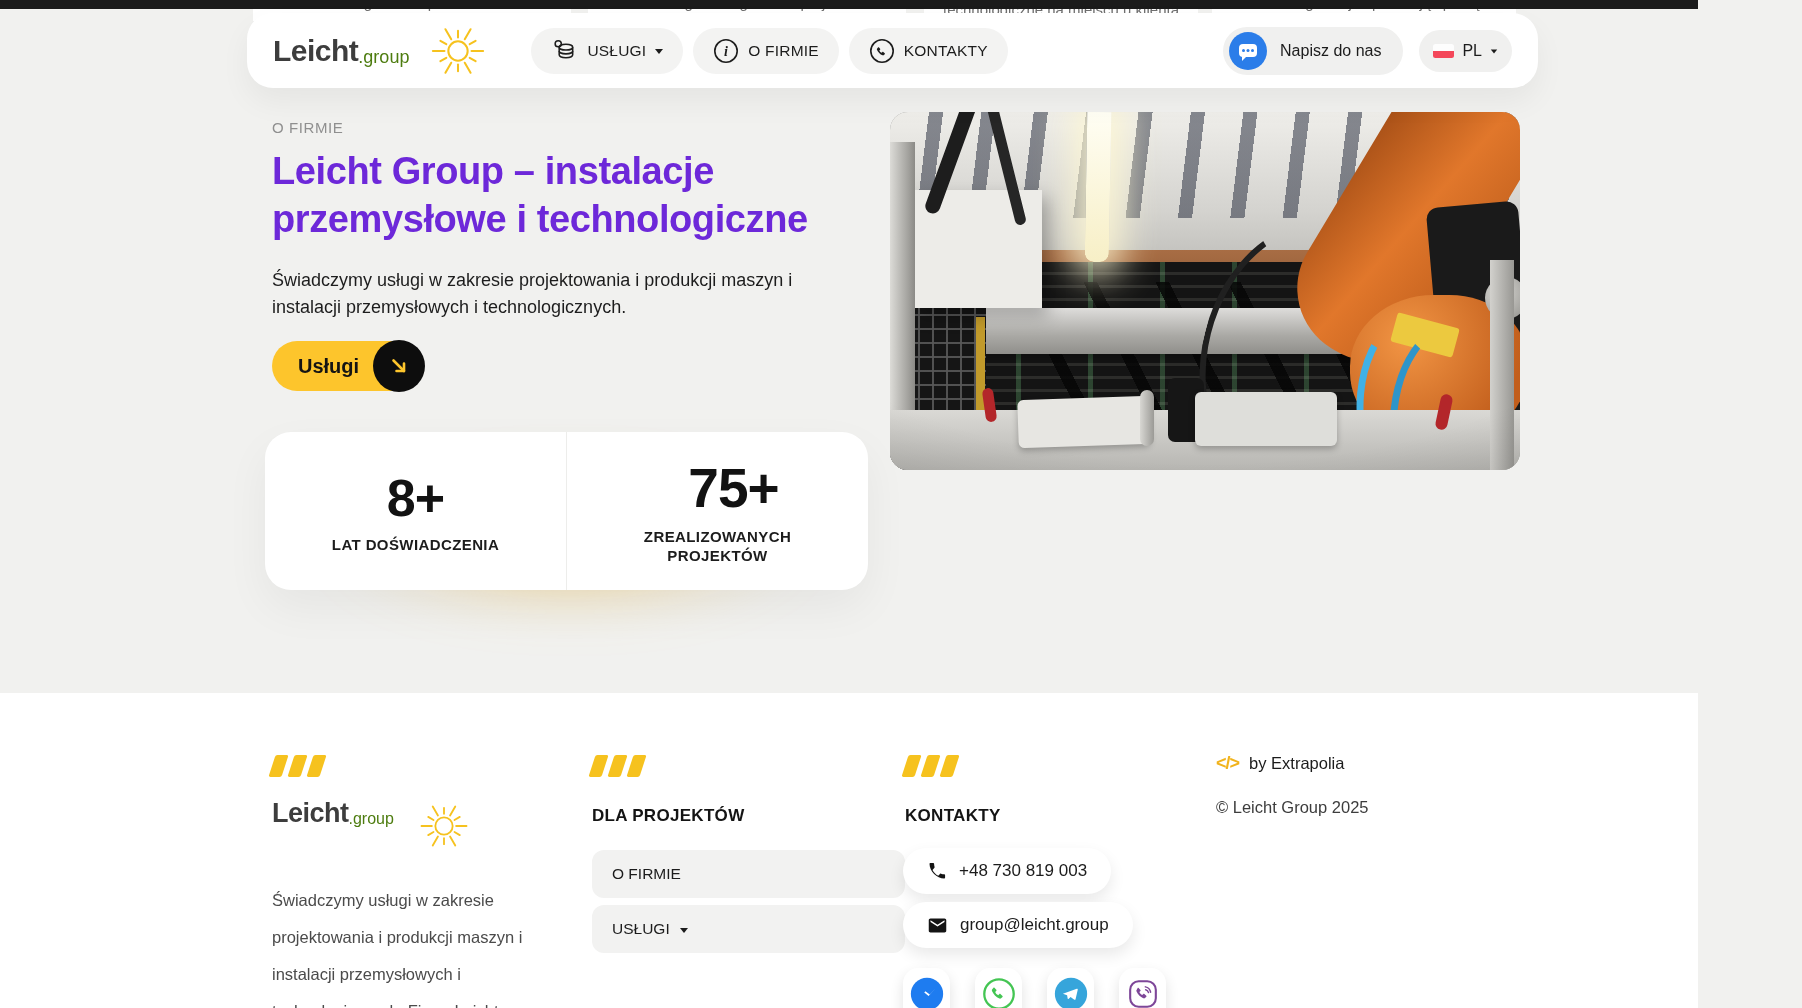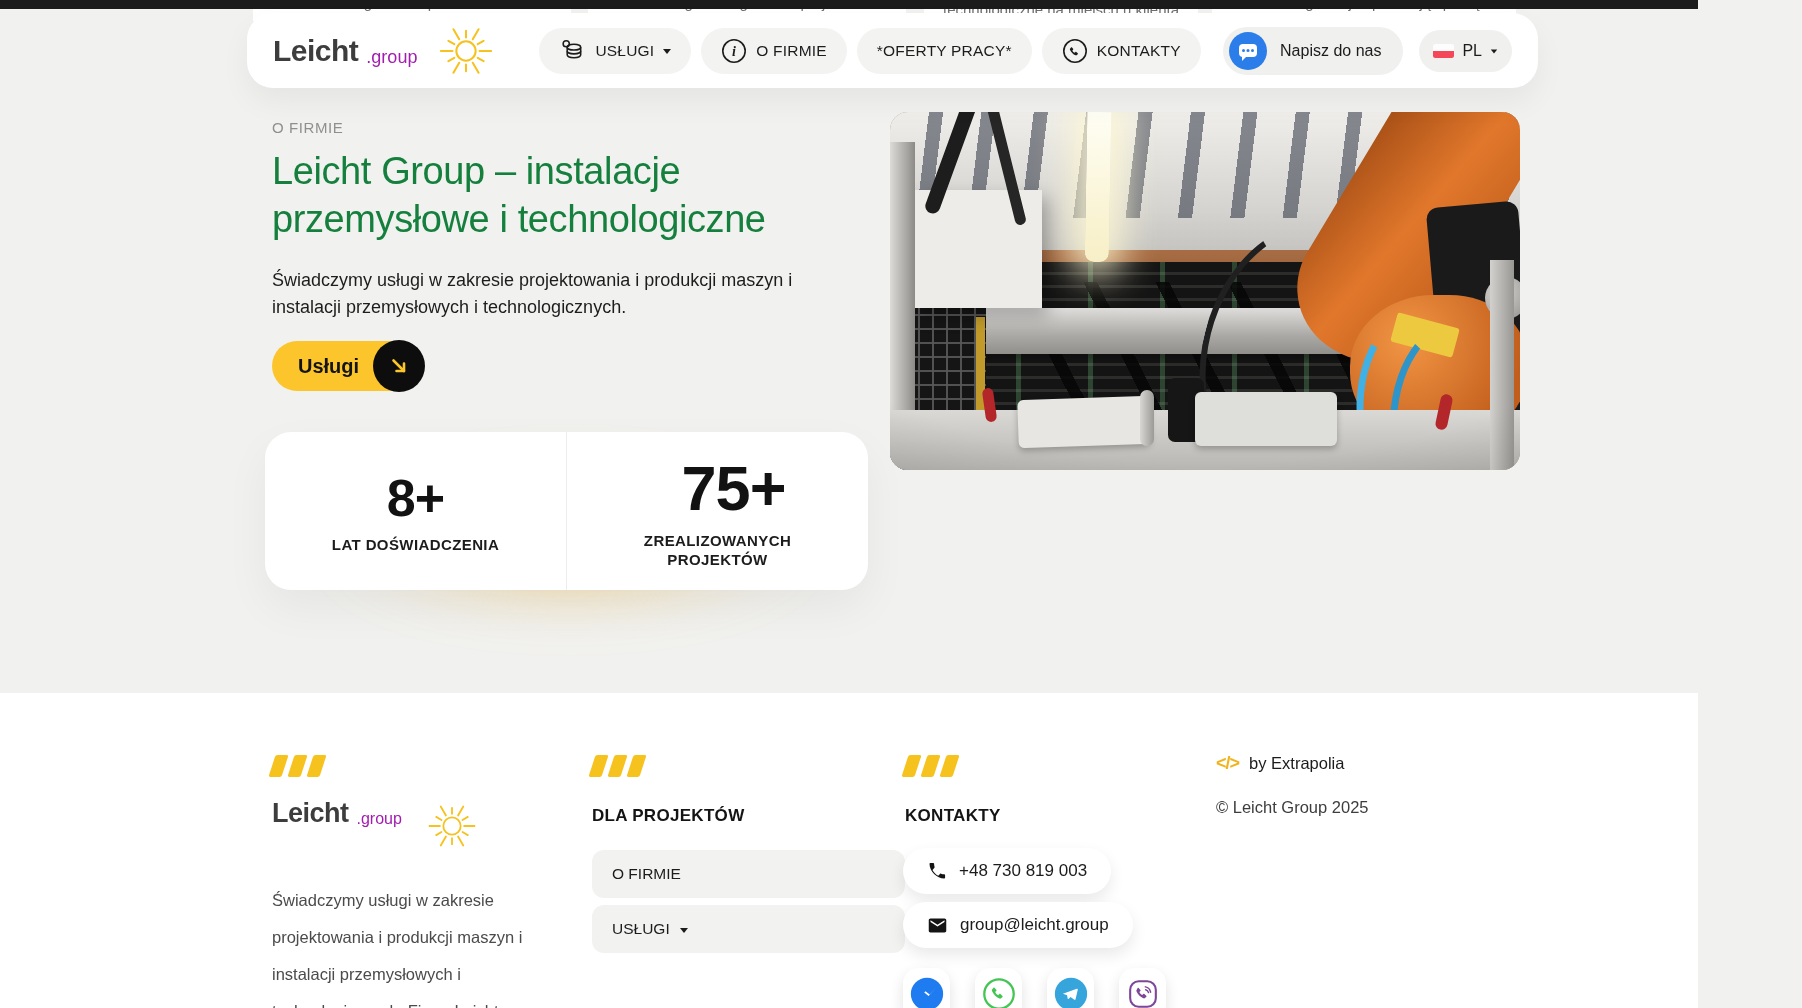--- a/index.html
+++ b/index.html
@@ -12,57 +12,57 @@
   .ticker-card span{position:absolute;top:-6px;left:50%;transform:translateX(-50%);
      white-space:nowrap;font-size:15px;color:#6f6f6f;}
   .ticker-card.low span{top:1px;}
 
   
   .nav{position:absolute;left:247px;top:13px;width:1291px;height:75px;background:#fff;
        border-radius:26px;z-index:10;display:flex;align-items:center;padding:0 26px;
        box-sizing:border-box;box-shadow:0 14px 30px rgba(0,0,0,.05);}
   .logo{display:flex;flex-direction:row;align-items:flex-end;line-height:1;cursor:pointer;}
   .logo .l-name{font-size:30px;font-weight:700;color:#3d3d3d;letter-spacing:-.5px;}
-  .logo .l-suffix{font-size:18px;color:#a21caf;margin-top:2px;margin-left:8px;}
+  .logo .l-suffix{font-size:18px;color:#4d7c0f;margin-top:2px;}
   .sun{margin-left:20px;}
   .nav-items{display:flex;gap:10px;margin-left:44px;}
   .pill{display:flex;align-items:center;gap:9px;height:46px;padding:0 20px;border-radius:24px;
         background:#f3f3f2;font-size:15.5px;letter-spacing:.2px;cursor:pointer;white-space:nowrap;}
   .caret{width:0;height:0;border-left:4.5px solid transparent;border-right:4.5px solid transparent;
          border-top:5.5px solid #1c1c1c;margin-top:2px;}
   .nav-right{margin-left:auto;display:flex;align-items:center;gap:16px;}
   .cta-pill{display:flex;align-items:center;gap:12px;height:48px;padding:0 22px 0 5px;
             border-radius:26px;background:#f0f0ef;font-size:16px;cursor:pointer;}
   .lang-pill{display:flex;align-items:center;gap:8px;height:42px;padding:0 14px;border-radius:22px;
              background:#f0f0ef;font-size:16px;cursor:pointer;}
   .flag{width:21px;height:14px;border-radius:2.5px;overflow:hidden;display:inline-block;}
   .flag .w{display:block;height:50%;background:#fdfdfd;}
   .flag .r{display:block;height:50%;background:#f4475a;}
 
   
   .eyebrow{position:absolute;left:272px;top:119px;font-size:15px;color:#8f8f8f;letter-spacing:.6px;}
   .h1{position:absolute;left:272px;top:148px;width:570px;font-size:38px;line-height:1.26;
-      font-weight:400;color:#15803d;letter-spacing:-.4px;}
+      font-weight:700;color:#6d28d9;letter-spacing:-.4px;}
   .hero-p{position:absolute;left:272px;top:267px;width:545px;font-size:18px;line-height:1.48;color:#1d1d1d;}
   .btn-uslugi{position:absolute;left:272px;top:341px;height:50px;display:flex;align-items:center;
       background:#fdc52c;border-radius:26px;padding:0 3px 0 26px;cursor:pointer;}
   .btn-uslugi .b-label{font-size:20px;font-weight:600;color:#141414;margin-right:14px;}
   .btn-circle{width:52px;height:52px;border-radius:50%;background:#0d0d0d;display:flex;
       align-items:center;justify-content:center;margin-right:-6px;}
 
   
   .glow{position:absolute;left:235px;top:430px;width:670px;height:200px;border-radius:50%;
         background:radial-gradient(50% 50% at 50% 55%,rgba(255,196,55,.6),rgba(255,196,55,0) 72%);
         filter:blur(26px);}
   .stats{position:absolute;left:265px;top:432px;width:603px;height:158px;background:#fff;
          border-radius:26px;display:flex;box-shadow:0 18px 45px rgba(0,0,0,.05);}
   .stat{flex:1;display:flex;flex-direction:column;align-items:center;justify-content:center;gap:8px;}
   .stat + .stat{border-left:1px solid #ededeb;}
   .stat .num{font-size:52px;font-weight:600;letter-spacing:-1px;color:#121212;}
-  .stat.big .num{font-size:63px;margin-left:32px;}
+  .stat.big .num{font-size:55px;margin-left:32px;}
   .stat .lbl{font-size:15px;font-weight:600;letter-spacing:.4px;color:#1c1c1c;text-align:center;
              line-height:1.25;max-width:170px;}
 
   
   .hero-img{position:absolute;left:890px;top:112px;width:630px;height:358px;border-radius:18px;
             overflow:hidden;background:#8d8d8b;}
   .hi{position:absolute;}
   .hi-ceiling{left:0;top:0;width:630px;height:152px;background:linear-gradient(180deg,#efeeea,#d4d3cf 65%,#c0bfbb);}
   .hi-beams{left:-50px;top:-14px;width:760px;height:120px;
             background:repeating-linear-gradient(97deg,rgba(28,34,52,0) 0 38px,rgba(28,34,52,.5) 38px 52px);}
@@ -183,23 +183,20 @@
         <span class="caret"></span>
       </div>
       <div class="pill">
         <svg width="26" height="26" viewBox="0 0 26 26" fill="none">
           <circle cx="13" cy="13" r="11.2" stroke="#1c1c1c" stroke-width="1.6"></circle>
           <text x="13" y="18" text-anchor="middle" font-family="Liberation Serif,serif" font-style="italic" font-weight="700" font-size="14" fill="#1c1c1c">i</text>
         </svg>
         <span>O FIRMIE</span>
       </div>
       <div class="pill">
-        <span>*OFERTY PRACY*</span>
-      </div>
-      <div class="pill">
         <svg width="26" height="26" viewBox="0 0 26 26" fill="none">
           <circle cx="13" cy="13" r="11.2" stroke="#1c1c1c" stroke-width="1.6"></circle>
           <path d="M9.8 9.3l1.3 1.5c.2.25.2.6 0 .85l-.8.8c.45 1.1 1.25 1.95 2.3 2.4l.8-.85c.25-.2.6-.2.85 0l1.5 1.35c.25.25.25.65 0 .9l-.9.85c-.35.35-.85.45-1.3.25-2.5-1.15-4.5-3.15-5.6-5.65-.2-.45-.1-.95.25-1.3l.8-.9c.25-.25.65-.25.9 0z" fill="#1c1c1c"></path>
         </svg>
         <span>KONTAKTY</span>
       </div>
     </div>
 
     <div class="nav-right">
       <div class="cta-pill">

